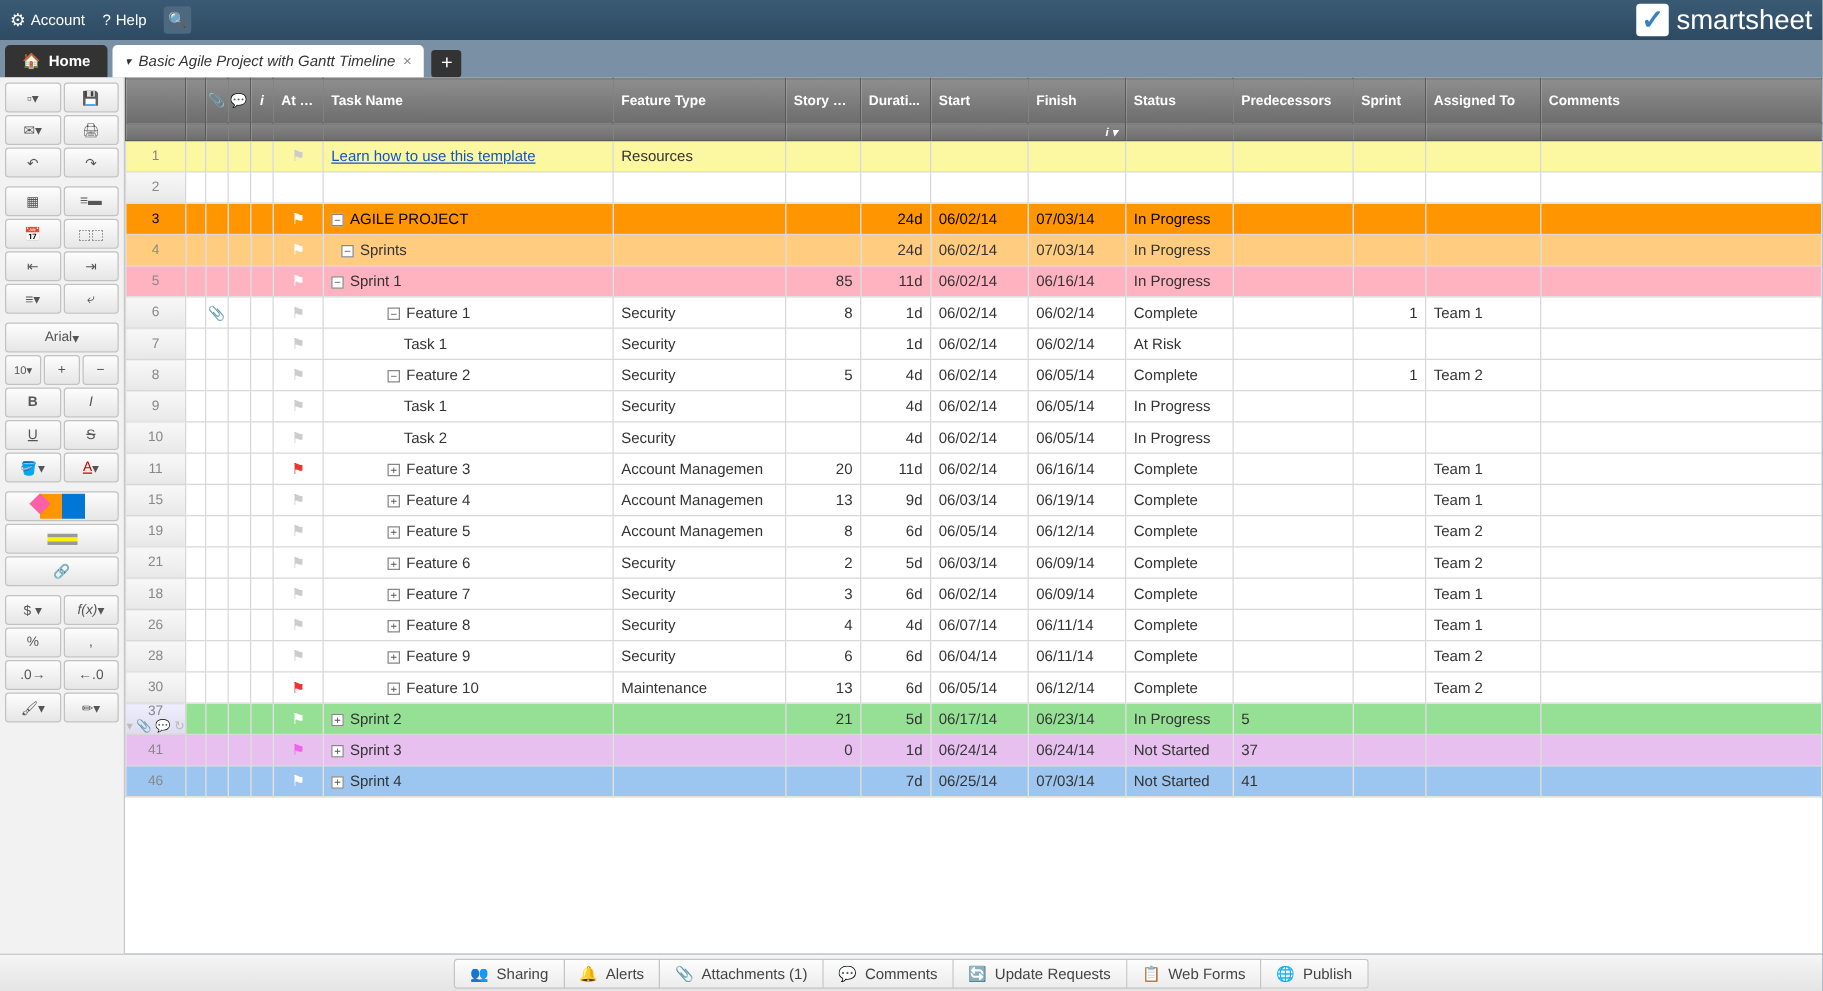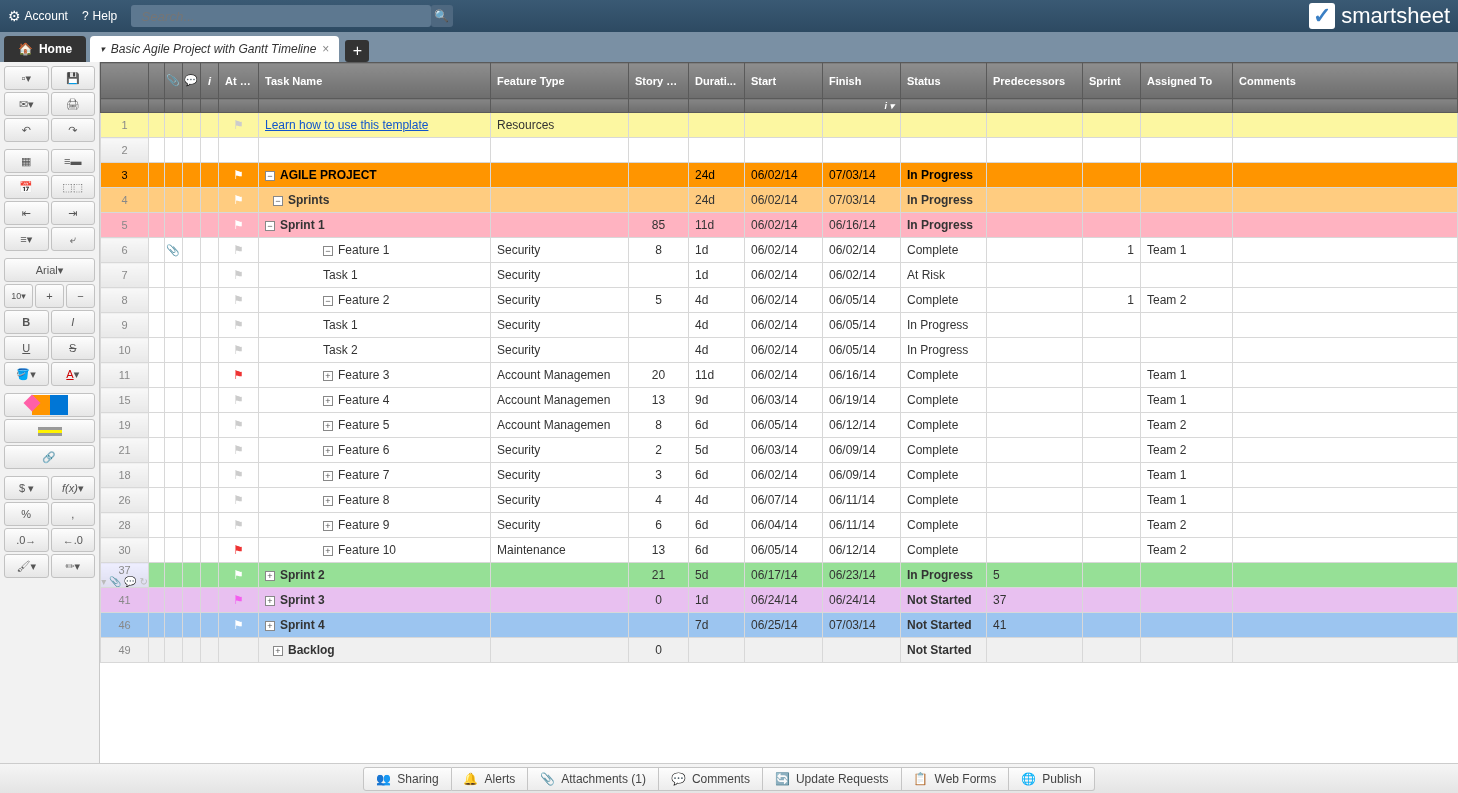--- a/index.html
+++ b/index.html
@@ -30,31 +30,31 @@
 .gridwrap{flex:1;overflow:auto;position:relative}
 table{border-collapse:collapse;width:100%;table-layout:fixed}
 th,td{border:1px solid #d8d8d8;height:25px;padding:0 6px;white-space:nowrap;overflow:hidden;text-overflow:ellipsis;font-size:12px}
 thead th{background:linear-gradient(#8e8e8e,#6d6d6d);color:#fff;font-weight:bold;text-align:left;border-color:#5a5a5a;font-size:11px;height:36px;position:relative}
 thead tr.subhdr th{height:14px;background:linear-gradient(#858585,#6d6d6d)}
 .rownum{width:36px;text-align:center;background:linear-gradient(#f8f8f8,#e8e8e8);color:#888;font-size:11px}
 .narrow{width:16px;padding:0;text-align:center}
 .flagcol{width:28px;text-align:center}
 .col-task{width:232px}
 .col-ftype{width:138px}
-.col-sp{width:60px;text-align:center}
-.col-dur{width:56px;}
+.col-sp{width:60px;text-align:right}
+.col-dur{width:56px;text-align:right}
 .col-date{width:78px}
 .col-status{width:86px}
 .col-pred{width:96px;text-align:right}
 .col-sprint{width:58px;text-align:right}
 .col-assign{width:92px}
 .col-comm{width:auto}
 .exp{display:inline-block;width:10px;height:10px;border:1px solid #888;background:#fff;color:#555;font-size:9px;line-height:8px;text-align:center;margin-right:5px;cursor:pointer}
 .link{color:#1155cc;text-decoration:underline;cursor:pointer}
-.bold{font-weight:bold}
+.bold{font-weight:normal}
 tr.yellow td{background:#fcf7a1}
 tr.orange td{background:#ff9500;color:#000}
 tr.lightorange td{background:#ffcc80}
 tr.pink td{background:#ffb3c1}
 tr.green td{background:#96e096}
 tr.lavender td{background:#e8c0f0}
 tr.blue td{background:#9cc5f0}
 tr.gray td{background:#f0f0f0}
 tr.active td.rownum{background:linear-gradient(#eef,#dde)}
 .flag{font-size:12px}
@@ -63,40 +63,37 @@
 .flag.r{color:#e33}
 .flag.p{color:#f0e;opacity:.5}
 .attach-ico{color:#888;font-size:11px}
 .bottombar{height:30px;background:linear-gradient(#f5f5f5,#e4e4e4);border-top:1px solid #ccc;display:flex;align-items:center;justify-content:center;gap:0}
 .bb-btn{border:1px solid #c5c5c5;background:linear-gradient(#fdfdfd,#ececec);height:24px;padding:0 12px;display:flex;align-items:center;gap:6px;font-size:12px;color:#444;cursor:pointer}
 .bb-btn:first-child{border-radius:3px 0 0 3px}
 .bb-btn:last-child{border-radius:0 3px 3px 0}
 .bb-btn+.bb-btn{border-left:none}
 .ind1{padding-left:14px}
 .ind2{}
-.ind3{padding-left:64px}
+.ind3{padding-left:51px}
 .ind4{padding-left:64px}
 .row-icons{display:flex;gap:2px;align-items:center;justify-content:center;color:#bbb;font-size:10px}
 </style>
 </head>
 <body>
 
 <div class="app">
   <div class="topbar">
     <div class="tb-item">
         <span class="gear">⚙</span>
         <span>Account</span>
       </div>
     <div class="tb-item">
         <span>?</span>
         <span>Help</span>
       </div>
-    <div class="search-wrap">
-      <input placeholder="Search..." style="">
-    </div>
     <div class="search-btn">
         <span>🔍</span>
       </div>
     <div class="brand">
       <span class="logo">✓</span>
       <span>smartsheet</span>
     </div>
   </div>
 
   <div class="tabbar">
@@ -659,39 +656,20 @@
     <td class="col-sp"></td>
     <td class="col-dur">7d</td>
     <td>06/25/14</td>
     <td>07/03/14</td>
     <td class="bold">Not Started</td>
     <td class="col-pred" style="text-align:left">41</td>
     <td class="col-sprint"></td>
     <td></td>
     <td></td>
             </tr>
-            <tr class="gray">
-    <td class="rownum">49 </td>
-    <td class="narrow"></td>
-    <td class="narrow"></td>
-    <td class="narrow"></td>
-    <td class="narrow"></td>
-    <td class="flagcol"></td>
-    <td class="col-task ind1"><span class="exp">+</span><span class="bold">Backlog</span></td>
-    <td></td>
-    <td class="col-sp">0</td>
-    <td class="col-dur"></td>
-    <td></td>
-    <td></td>
-    <td class="bold">Not Started</td>
-    <td class="col-pred" style="text-align:left"></td>
-    <td class="col-sprint"></td>
-    <td></td>
-    <td></td>
-            </tr>
           </tbody>
       </table>
     </div>
   </div>
 
   <div class="bottombar">
     <div class="bb-btn">
         <span style="color:#4aa">👥</span>
         <span>Sharing</span>
       </div>

